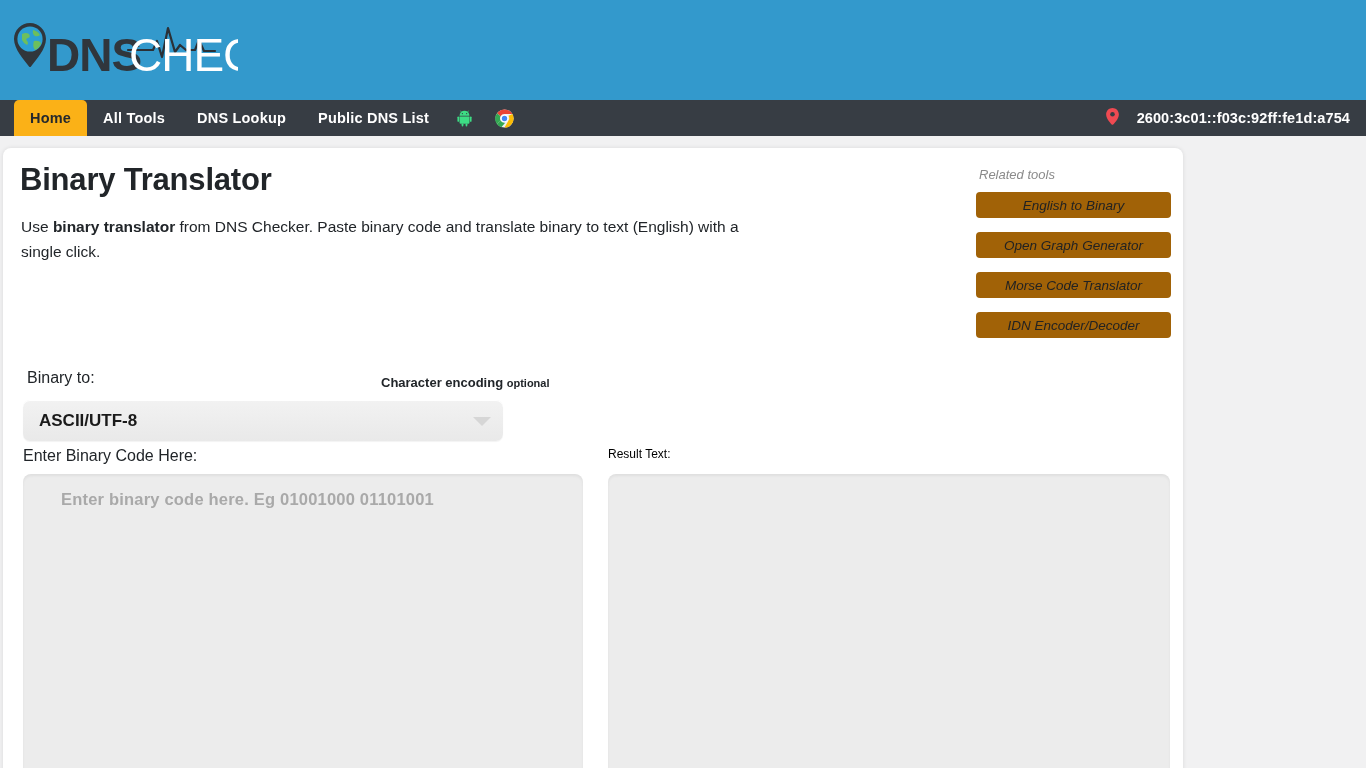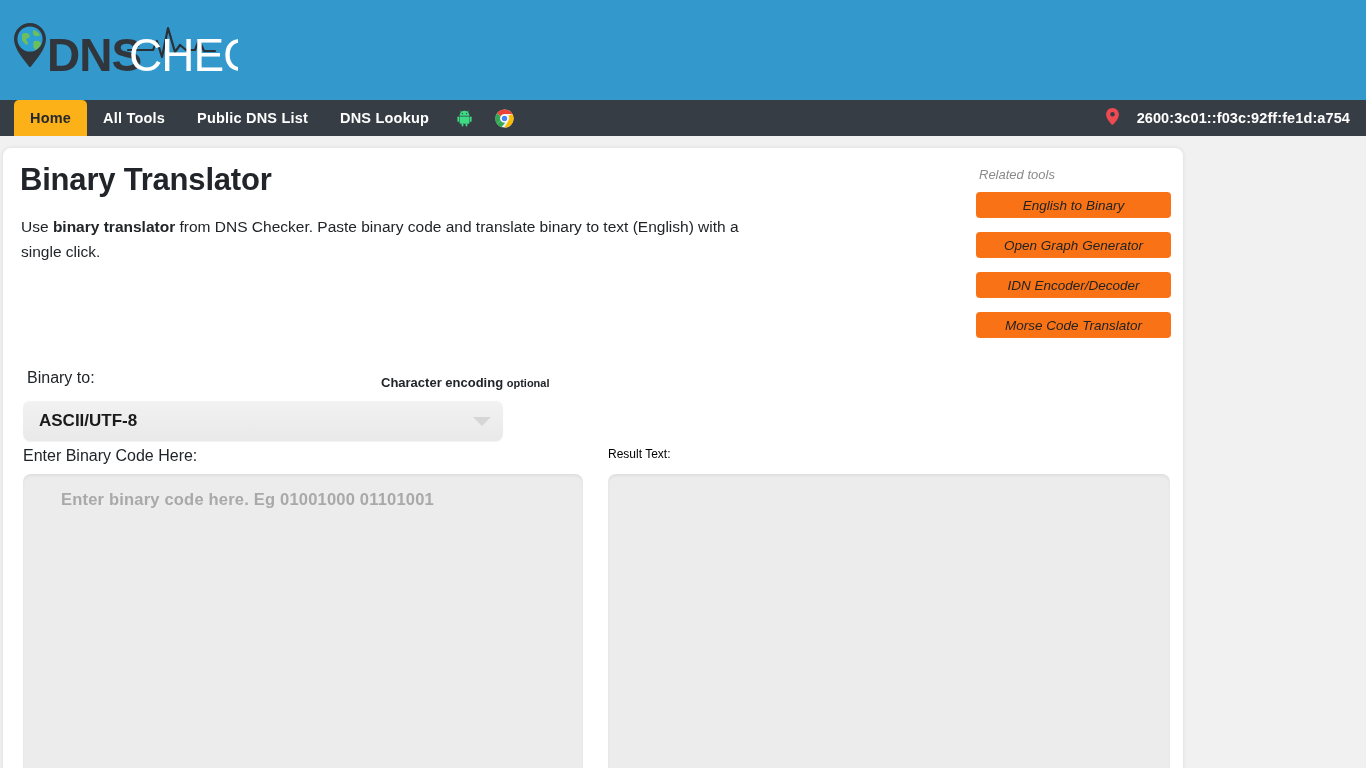--- a/index.html
+++ b/index.html
@@ -85,21 +85,21 @@
   .related {
     position: absolute; left: 973px; top: 19px; width: 195px; font-style: italic;
   }
   .related-label {
     font-size: 13px; color: #8a8a8a; padding-left: 3px;
     margin-bottom: 10px;
   }
   .related-btn {
     display: flex; align-items: center; justify-content: center;
     height: 26px; margin-bottom: 14px;
-    background: #f97316; border-radius: 4px;
+    background: #a16207; border-radius: 4px;
     font-size: 13.5px; color: #222; cursor: pointer;
   }
 
   
   .binary-to-label {
     position: absolute; left: 24px; top: 221px;
     font-size: 16px; color: #212529;
   }
   .encoding-label {
     position: absolute; left: 378px; top: 227px;
@@ -173,22 +173,22 @@
 
       <text x="119" y="51" font-family="'Liberation Sans', sans-serif" font-size="46" font-weight="normal" fill="#ffffff" letter-spacing="-1">CHECKER</text>
     </svg>
   </div>
 </div>
 
 <div class="navbar">
   <div class="nav-items">
     <div class="nav-item active">Home</div>
     <div class="nav-item">All Tools</div>
+    <div class="nav-item">DNS Lookup</div>
     <div class="nav-item">Public DNS List</div>
-    <div class="nav-item">DNS Lookup</div>
 
     <div class="nav-icon">
       <svg width="17" height="17" viewBox="0 0 24 24">
         <path d="M5 9h14v9a1.5 1.5 0 0 1-1.5 1.5h-11A1.5 1.5 0 0 1 5 18V9z" fill="#3ddc84"></path>
         <rect x="2" y="9" width="2.4" height="7.6" rx="1.2" fill="#3ddc84"></rect>
         <rect x="19.6" y="9" width="2.4" height="7.6" rx="1.2" fill="#3ddc84"></rect>
         <rect x="8" y="19" width="2.4" height="4.2" rx="1.2" fill="#3ddc84"></rect>
         <rect x="13.6" y="19" width="2.4" height="4.2" rx="1.2" fill="#3ddc84"></rect>
         <path d="M5 8a7 7 0 0 1 14 0H5z" fill="#3ddc84"></path>
         <circle cx="9" cy="5" r=".9" fill="#373d44"></circle>
@@ -230,24 +230,24 @@
 
   <div class="related">
     <div class="related-label">Related tools</div>
     <div class="related-btn">
       <span>English to Binary</span>
     </div>
     <div class="related-btn">
       <span>Open Graph Generator</span>
     </div>
     <div class="related-btn">
+      <span>Morse Code Translator</span>
+    </div>
+    <div class="related-btn">
       <span>IDN Encoder/Decoder</span>
-    </div>
-    <div class="related-btn">
-      <span>Morse Code Translator</span>
     </div>
   </div>
 
   <div class="binary-to-label">Binary to:</div>
   <div class="encoding-label">
     <span>Character encoding</span>
     <span class="opt">optional</span>
   </div>
 
   <div class="select-wrap">

